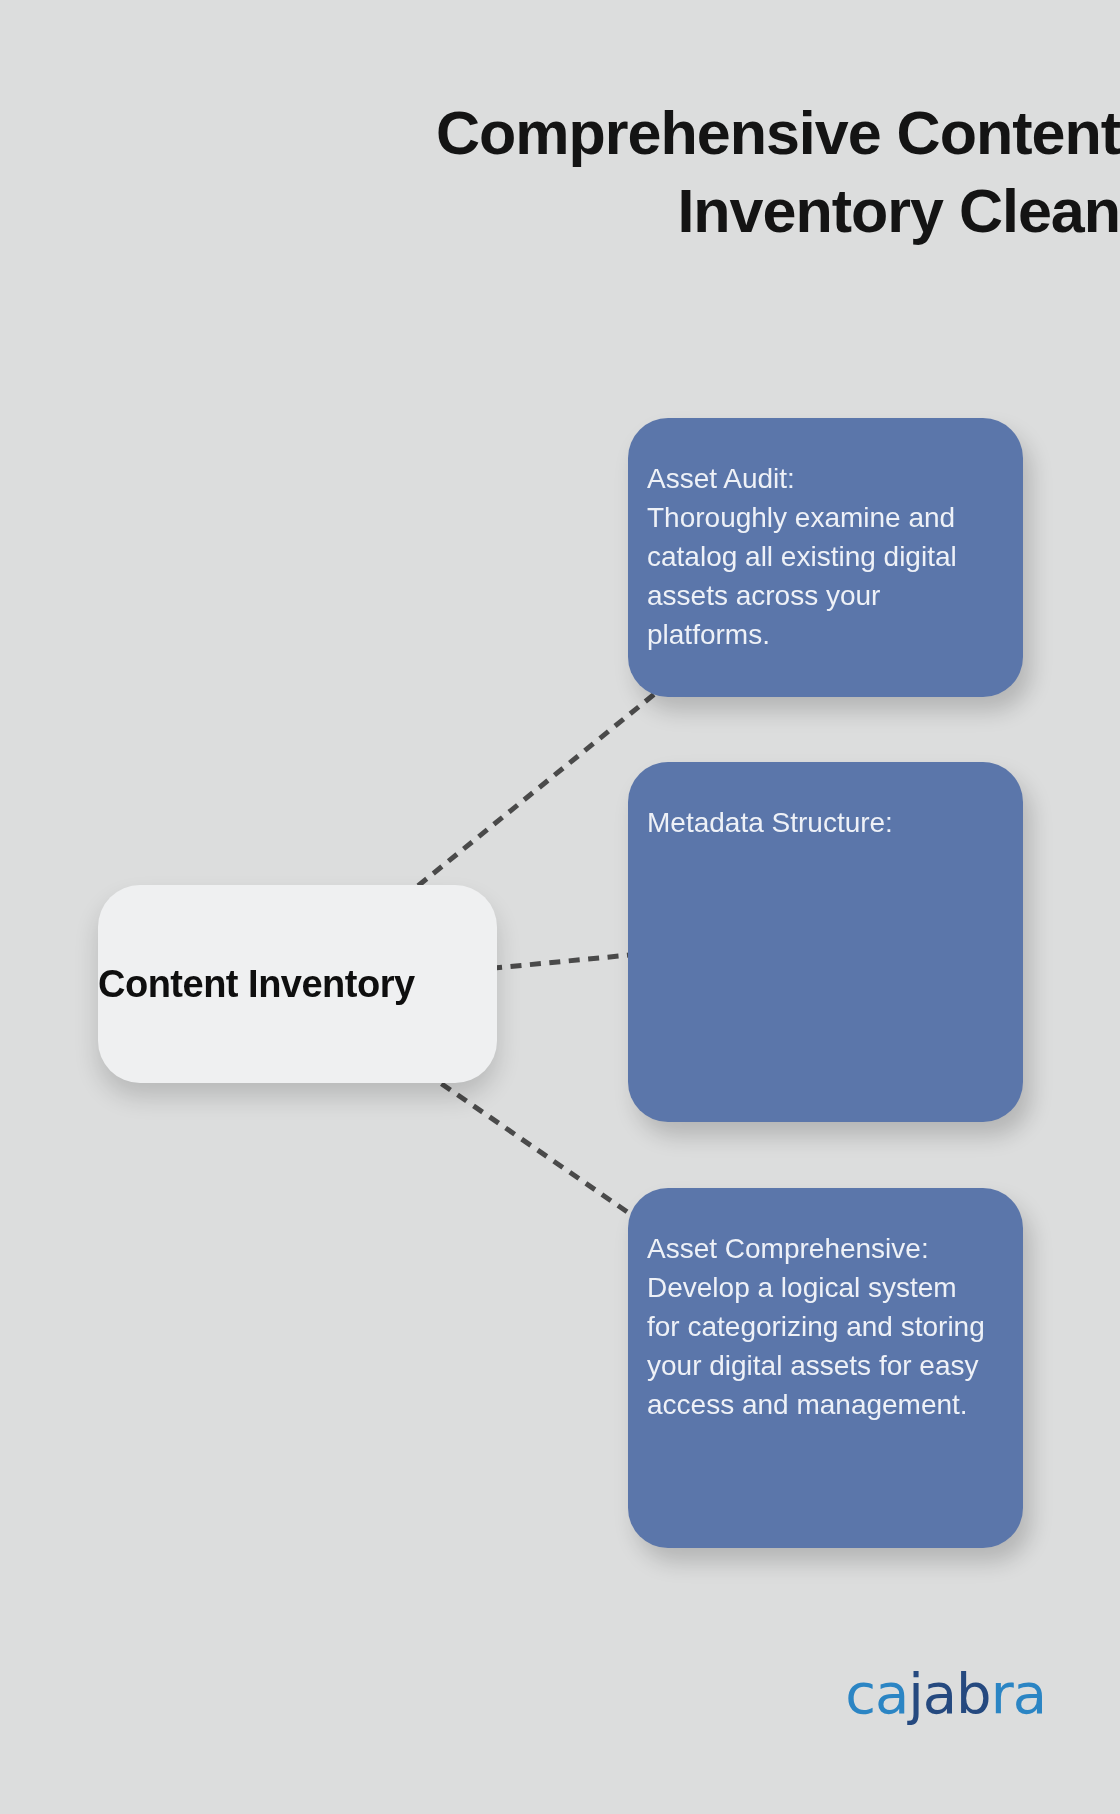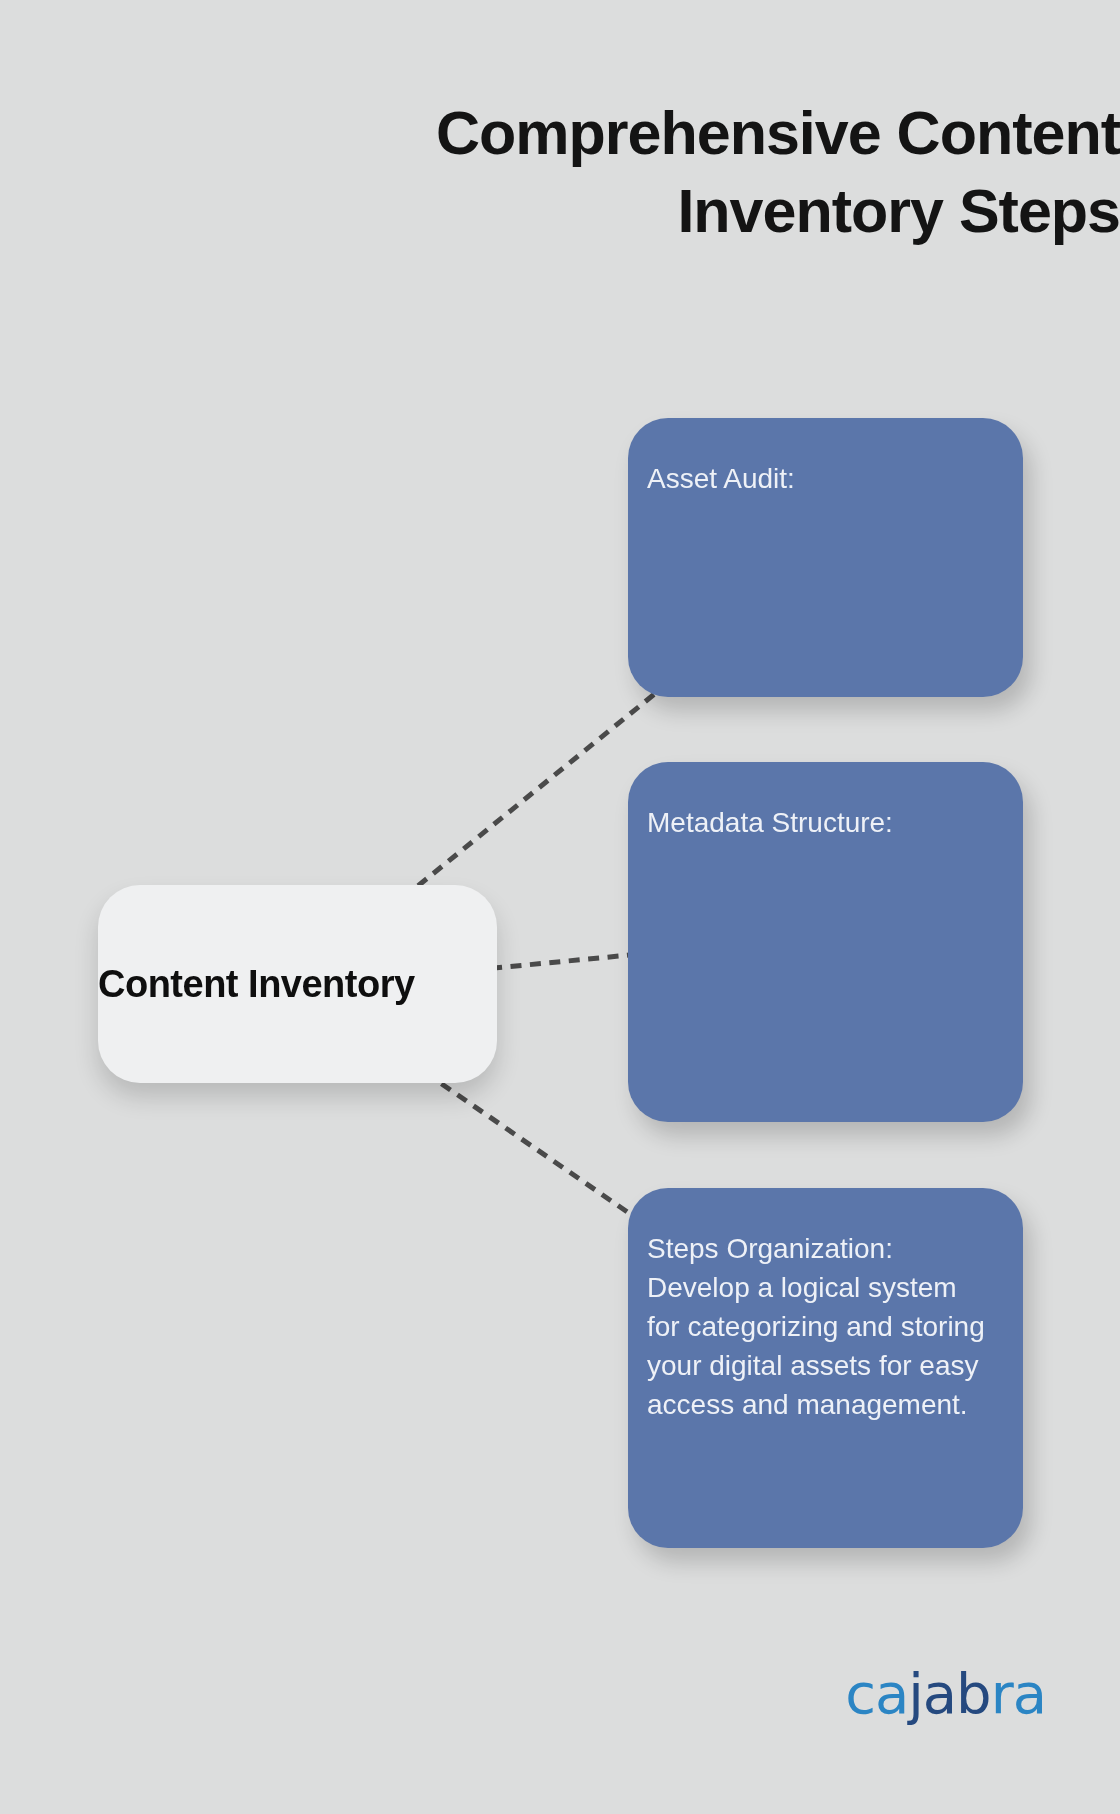--- a/index.html
+++ b/index.html
@@ -77,43 +77,44 @@
   .logo .light { color: #2b85c4; }
   .logo .dark  { color: #25497f; }
 </style>
 </head>
 <body>
 
 <div class="canvas">
 
   <h1 class="title" style="margin:0;">
     <span>Comprehensive Content</span>
-    <span>Inventory Steps</span>
+    <span>Inventory Clean</span>
   </h1>
 
   <svg class="connectors" viewBox="0 0 1120 1814" xmlns="http://www.w3.org/2000/svg">
     <line x1="297" y1="984" x2="657" y2="692" stroke="#4a4a4a" stroke-width="5" stroke-dasharray="11 8.5"></line>
     <line x1="297" y1="987" x2="630" y2="955" stroke="#4a4a4a" stroke-width="5" stroke-dasharray="11 8.5"></line>
     <line x1="297" y1="984" x2="636" y2="1218" stroke="#4a4a4a" stroke-width="5" stroke-dasharray="11 8.5"></line>
   </svg>
 
   <div class="node">
     <span class="node-label">Content Inventory</span>
   </div>
 
   <div class="step step-1">
     <span class="heading">Asset Audit:</span>
+    <span class="body">Thoroughly examine and catalog all existing digital assets across your platforms.</span>
   </div>
 
   <div class="step step-2">
     <span class="heading">Metadata Structure:</span>
   </div>
 
   <div class="step step-3">
-    <span class="heading">Steps Organization:</span>
+    <span class="heading">Asset Comprehensive:</span>
     <span class="body">Develop a logical system for categorizing and storing your digital assets for easy access and management.</span>
   </div>
 
   <div class="logo">
     <span class="light">ca</span><span class="dark">jab</span><span class="light">ra</span>
   </div>
 
 </div>
 
 </body></html>

